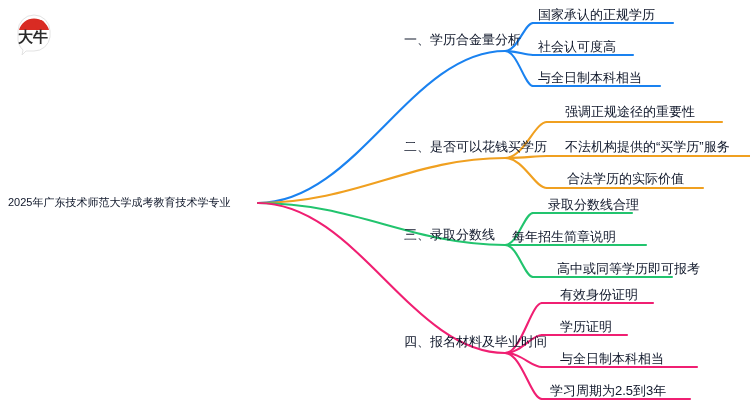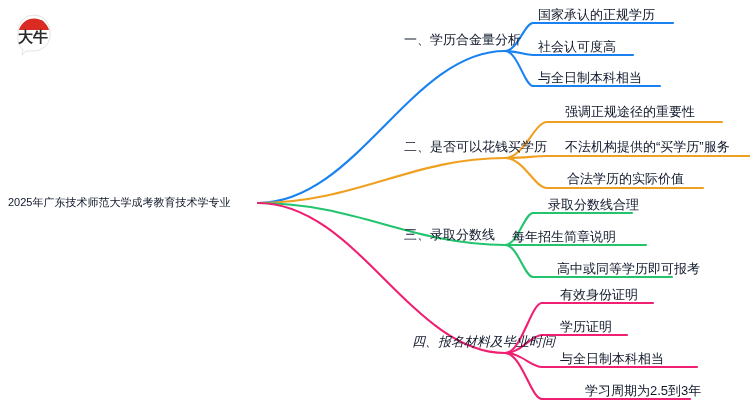--- a/index.html
+++ b/index.html
@@ -92,20 +92,20 @@
       <div class="node-text leaf-text" style="left: 538px; top: 40px; text-align: right;">社会认可度高</div>
       <div class="node-text leaf-text" style="left: 538px; top: 71px;">与全日制本科相当</div>
       <div class="node-text branch-text" style="left: 366px; top: 140px;">二、是否可以花钱买学历</div>
       <div class="node-text leaf-text" style="left: 565px; top: 105px;">强调正规途径的重要性</div>
       <div class="node-text leaf-text" style="left: 565px; top: 140px;">不法机构提供的“买学历”服务</div>
       <div class="node-text leaf-text" style="left: 567px; top: 172px;">合法学历的实际价值</div>
       <div class="node-text branch-text" style="left: 366px; top: 228px;">三、录取分数线</div>
       <div class="node-text leaf-text" style="left: 512px; top: 198px; margin-left: 36px;">录取分数线合理</div>
       <div class="node-text leaf-text" style="left: 512px; top: 230px;">每年招生简章说明</div>
       <div class="node-text leaf-text" style="left: 512px; top: 262px; margin-left: 45px;">高中或同等学历即可报考</div>
-      <div class="node-text branch-text" style="left: 374px; top: 335px; font-style: italic;">四、报名材料及毕业时间</div>
+      <div class="node-text branch-text" style="left: 366px; top: 335px;">四、报名材料及毕业时间</div>
       <div class="node-text leaf-text" style="left: 560px; top: 288px;">有效身份证明</div>
       <div class="node-text leaf-text" style="left: 560px; top: 320px;">学历证明</div>
       <div class="node-text leaf-text" style="left: 560px; top: 352px;">与全日制本科相当</div>
-      <div class="node-text leaf-text" style="left: 585px; top: 384px;">学习周期为2.5到3年</div>
+      <div class="node-text leaf-text" style="left: 550px; top: 384px;">学习周期为2.5到3年</div>
     </div>
 
 </div>
 
 </body></html>

